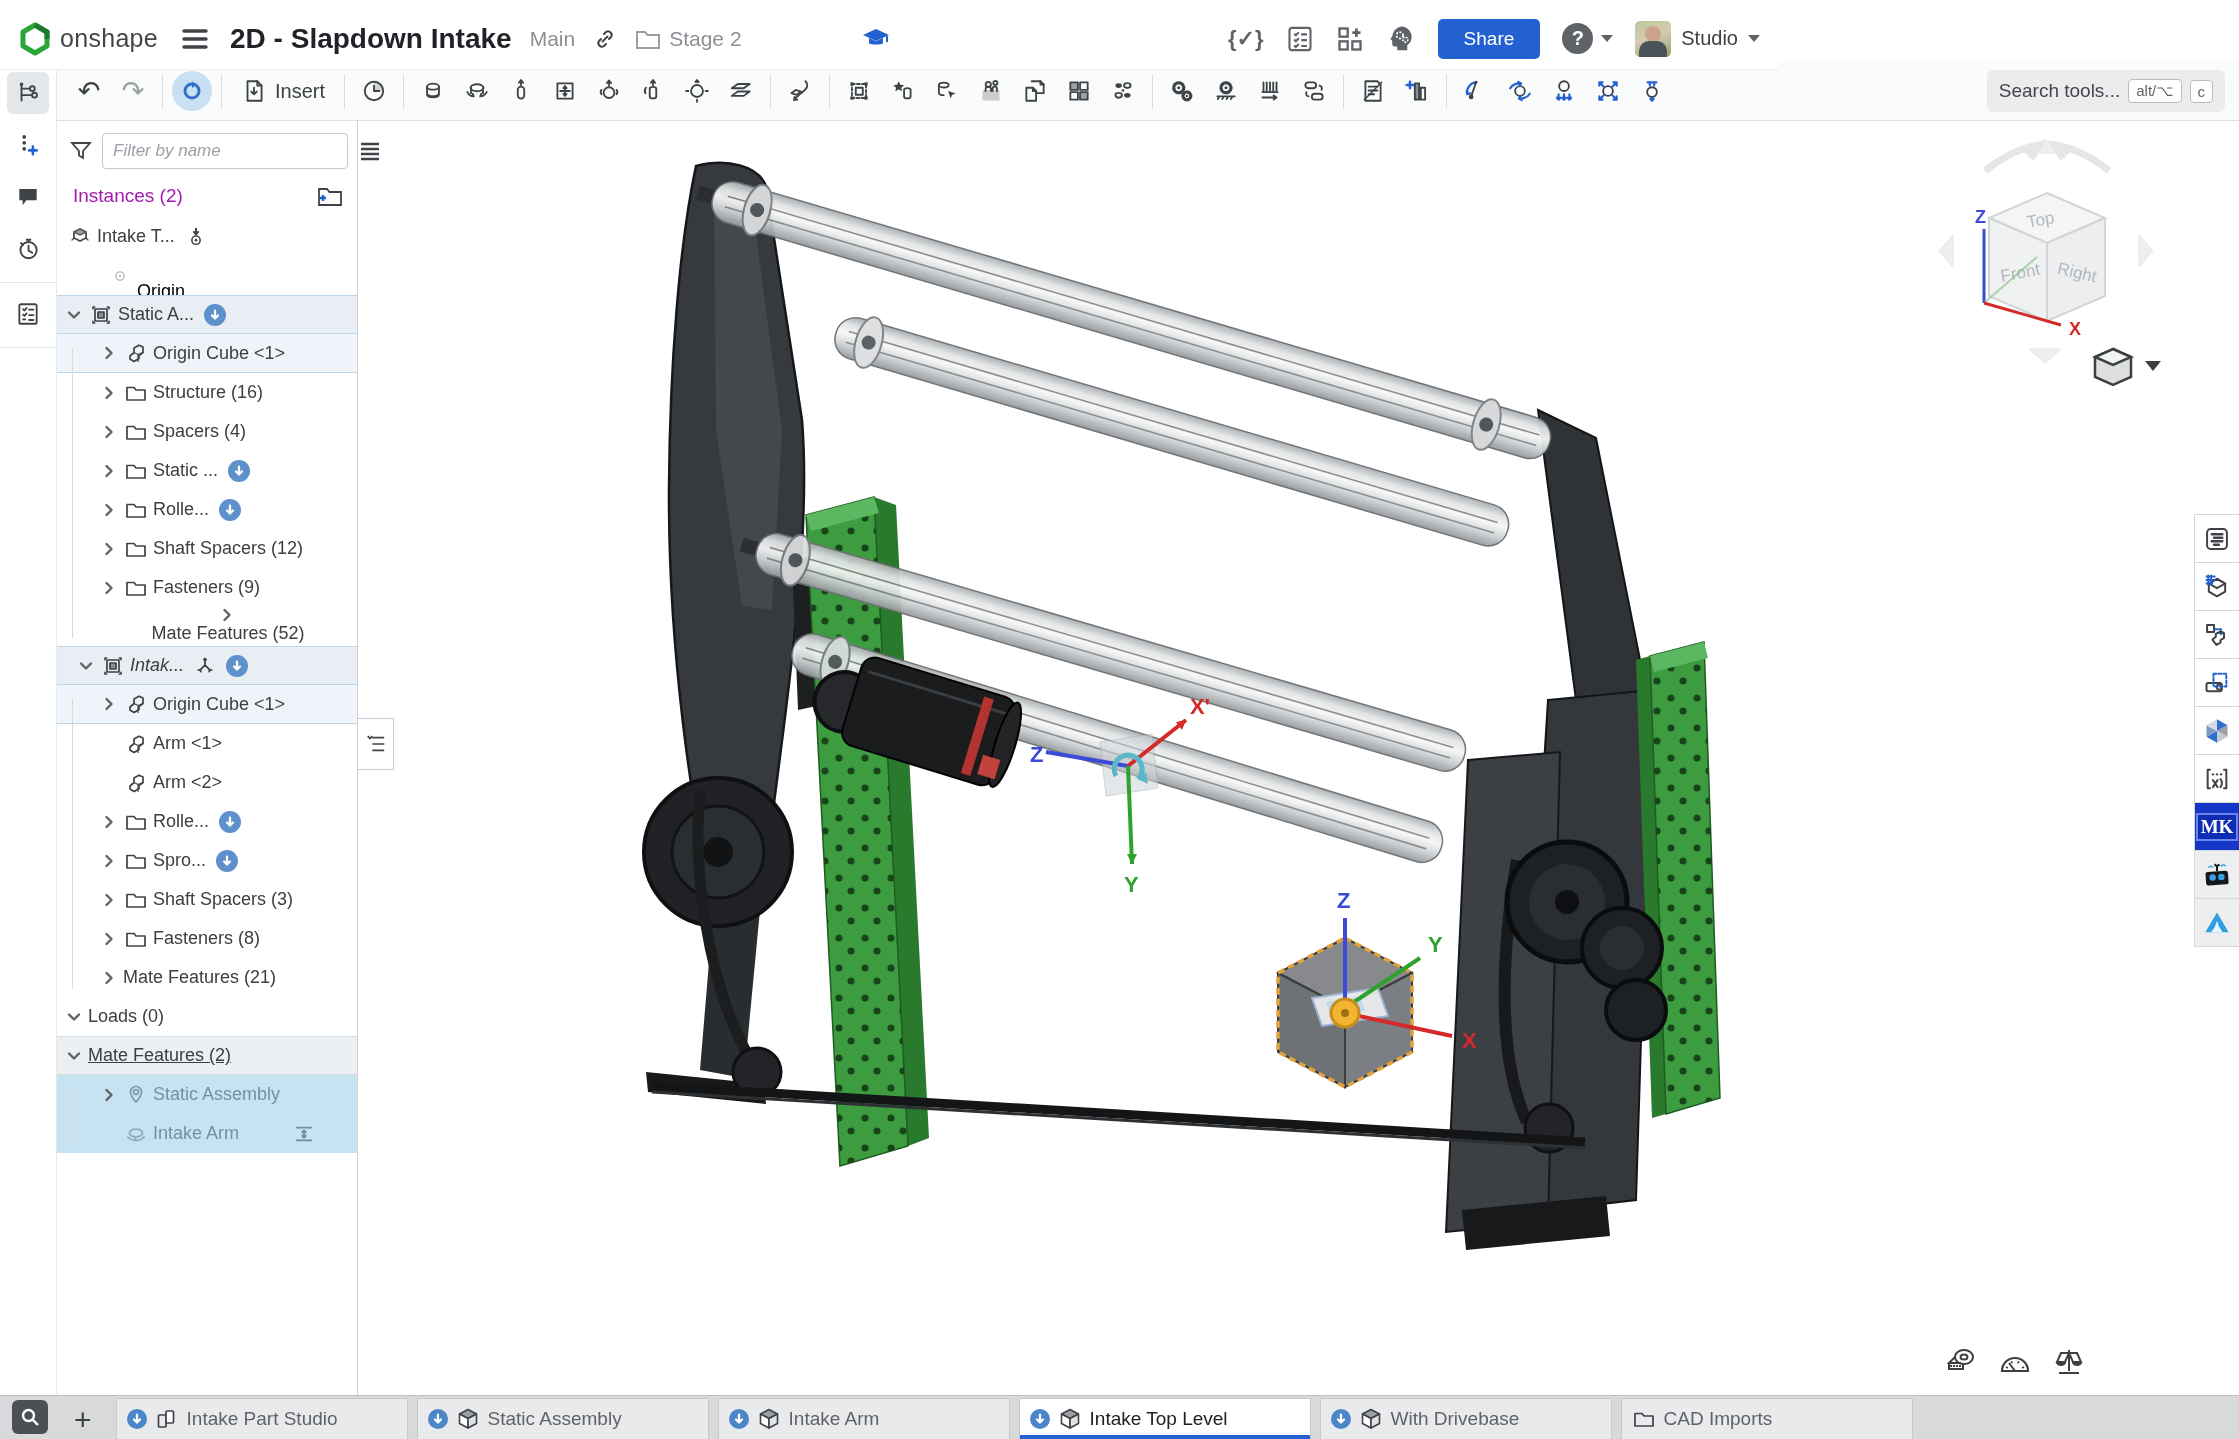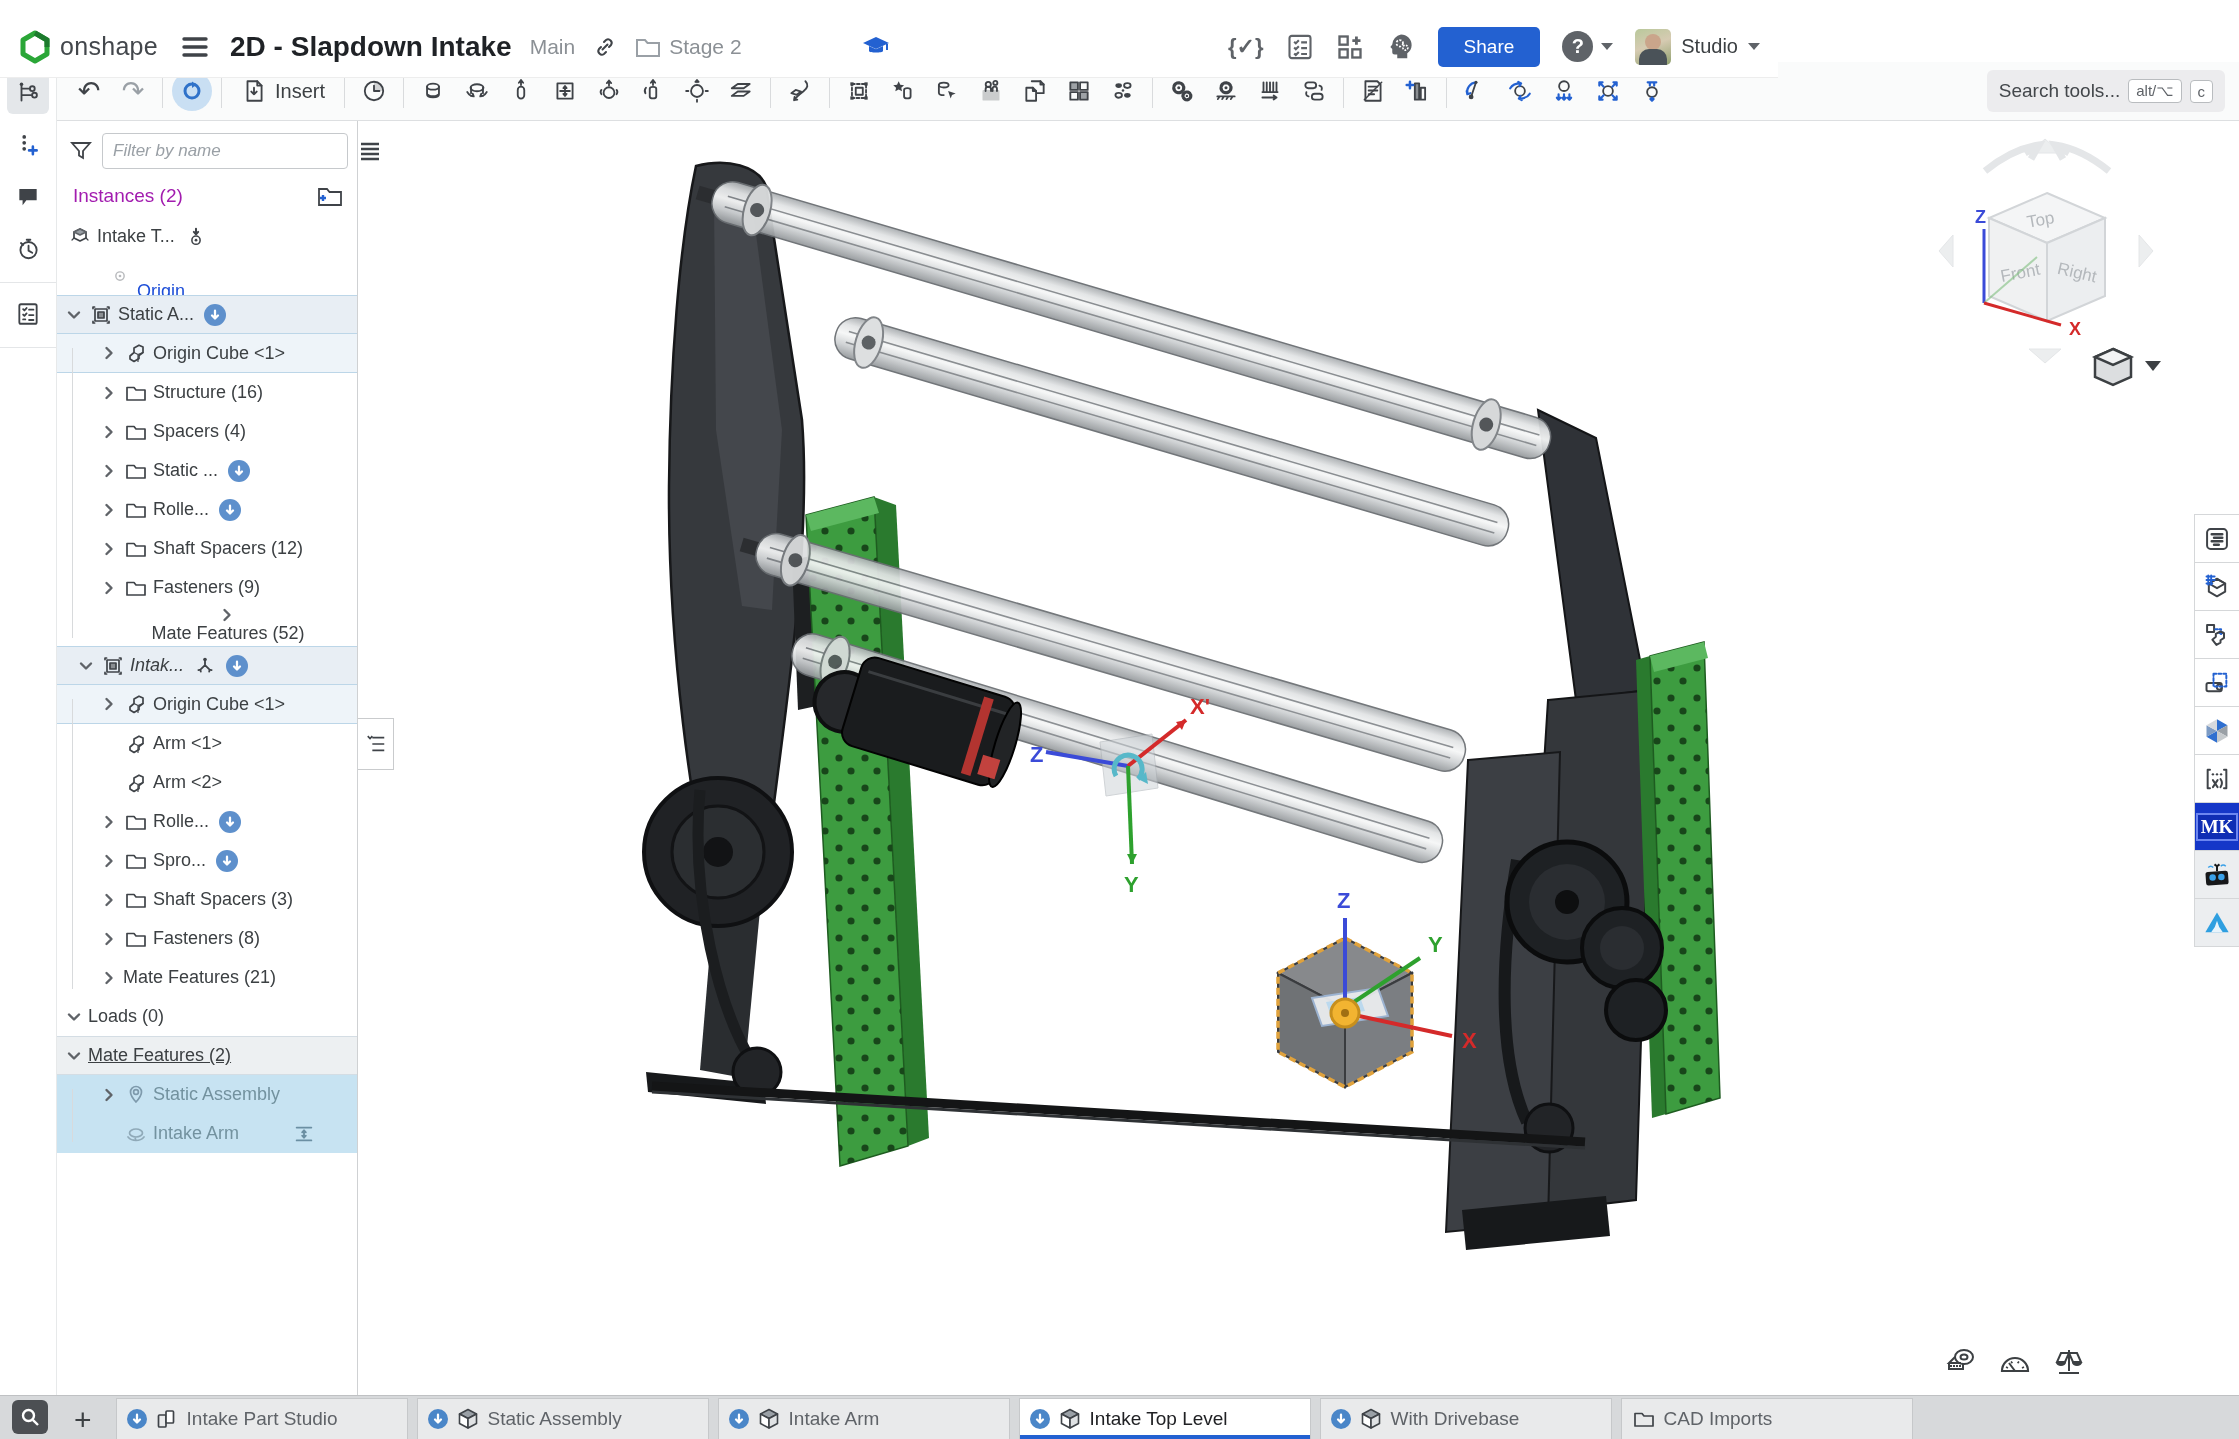--- a/index.html
+++ b/index.html
@@ -1,20 +1,20 @@
 <!DOCTYPE html>
 <html><head>
 <meta charset="utf-8">
 <style>
   * { margin:0; padding:0; box-sizing:border-box; }
   html,body { width:2239px; height:1439px; font-family:"Liberation Sans", sans-serif; background:#fff; overflow:hidden; }
   #root { position:relative; width:2239px; height:1439px; background:#fff; }
 
   
-  #topbar { position:absolute; left:0; top:16px; width:1778px; height:62px; background:#fff; display:flex; align-items:center; padding:0 18px; border-bottom:1px solid #ededed; z-index:30; }
+  #topbar { position:absolute; left:0; top:8px; width:1778px; height:62px; background:#fff; display:flex; align-items:center; padding:0 18px; border-bottom:1px solid #ededed; z-index:30; }
   #topbar .brand { font-size:25px; color:#43474c; letter-spacing:.3px; margin-left:8px; }
   #menu-btn { margin-left:24px; cursor:pointer; }
   #doc-title { font-size:28px; font-weight:bold; color:#1f2226; margin-left:22px; white-space:nowrap; }
   .tb-muted { color:#8b9095; font-size:21px; margin-left:18px; }
   .tb-ic { margin-left:18px; display:flex; align-items:center; }
   #topbar-right { margin-left:auto; display:flex; align-items:center; gap:22px; }
   #share-btn { background:#2361d1; color:#fff; font-size:19px; padding:9px 26px; border-radius:5px; border:none; cursor:pointer; }
   #help-btn { width:31px; height:31px; border-radius:50%; background:#5f6368; color:#fff; font-size:20px; font-weight:bold; display:flex; align-items:center; justify-content:center; }
   .caret { width:0; height:0; border-left:6px solid transparent; border-right:6px solid transparent; border-top:7px solid #5f6368; display:inline-block; }
   #avatar { width:36px; height:36px; border-radius:5px; background:linear-gradient(160deg,#b9c89b 0%,#d6cbb2 45%,#8fa06e 100%); position:relative; overflow:hidden; }
@@ -48,21 +48,21 @@
   #filter-input { flex:1; height:36px; border:1px solid #c6c9cc; border-radius:4px; font-style:italic; font-size:17px; color:#3c4043; padding:0 10px; outline:none; }
   #filter-input::placeholder { color:#9aa0a6; }
   #instances-row { display:flex; align-items:center; padding:6px 14px 10px 16px; }
   #instances-row .hdr { font-size:19px; color:#a21caf; }
   #instances-row .addf { margin-left:auto; cursor:pointer; }
   #tree { position:relative; }
   .trow { position:relative; height:39px; display:flex; align-items:center; font-size:18px; color:#3c4043; cursor:pointer; }
   .trow .chev { width:24px; display:flex; justify-content:center; flex:0 0 auto; }
   .trow .ric { width:30px; display:flex; justify-content:center; flex:0 0 auto; }
   .trow .lab { margin-left:2px; white-space:nowrap; }
-  .trow.muted .lab { color:#1d4ed8;margin-top:32px; }
+  .trow.muted .lab { color:#000000;margin-top:32px; }
   .trow .xtra { margin-left:10px; display:flex; align-items:center; }
   .trow .xtra.right { margin-left:auto; margin-right:42px; }
   .badge { width:22px; height:22px; border-radius:50%; background:#5e90cc; display:inline-flex; align-items:center; justify-content:center; margin-left:10px; flex:0 0 auto; }
   .trow.pale  { background:#e8eef4; border-top:1px solid #bcd6e8; border-bottom:1px solid #bcd6e8; }
   .trow.pale2 { background:#eef4f9; border-bottom:1px solid #bcd6e8; }
   .trow.hdrrow { background:#edf0f2; border-top:1px solid #d4dde4; border-bottom:1px solid #d4dde4; }
   .trow.sel { background:#c7e3f2; }
   .trow.sel .lab { color:#73929f; }
   .guide { position:absolute; width:1px; background:#d8dadc; left:15px; }
   #tree-flyout { position:absolute; left:358px; top:718px; width:36px; height:52px; background:#fff; border:1px solid #c9cbcd; border-left:none; display:flex; align-items:center; justify-content:center; z-index:23; cursor:pointer; }

